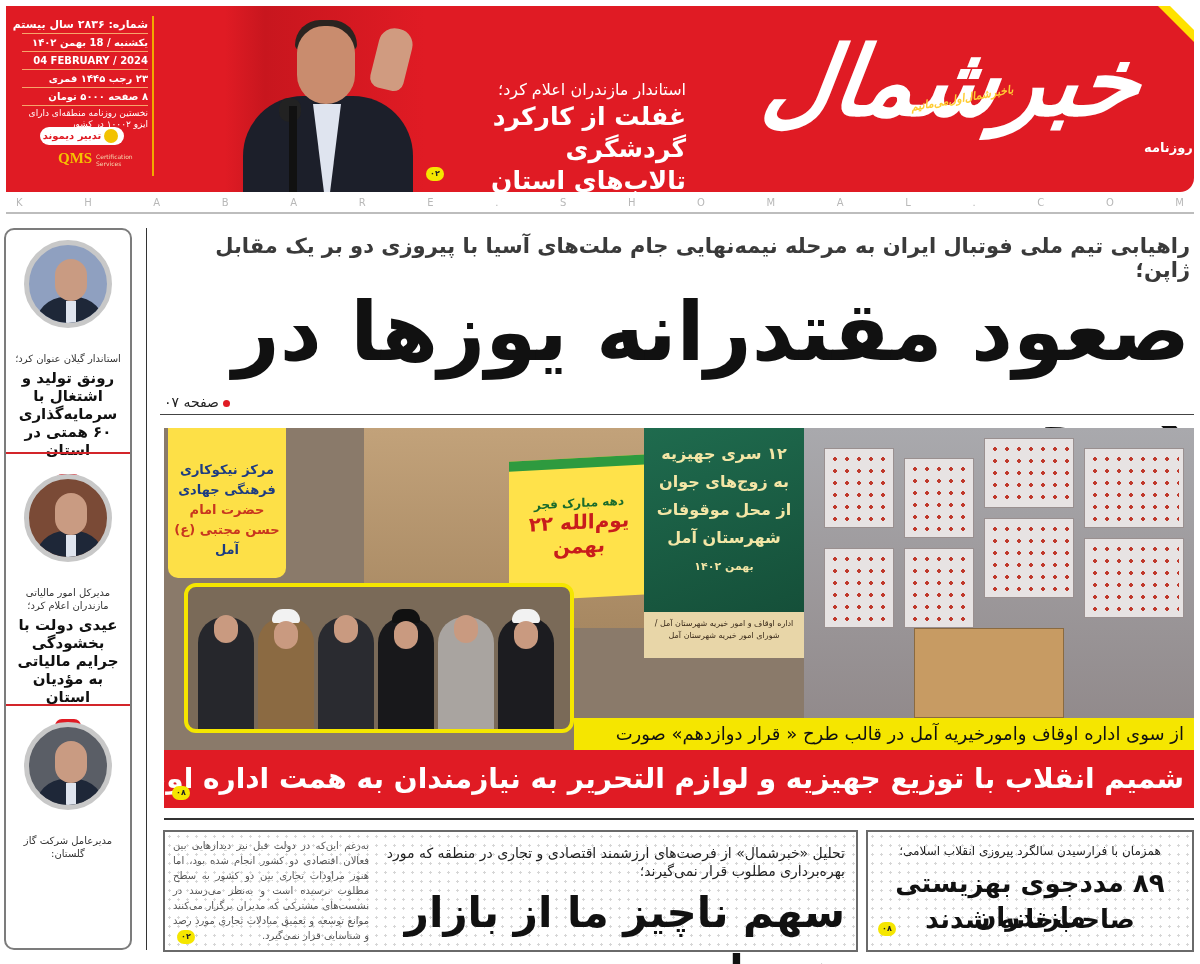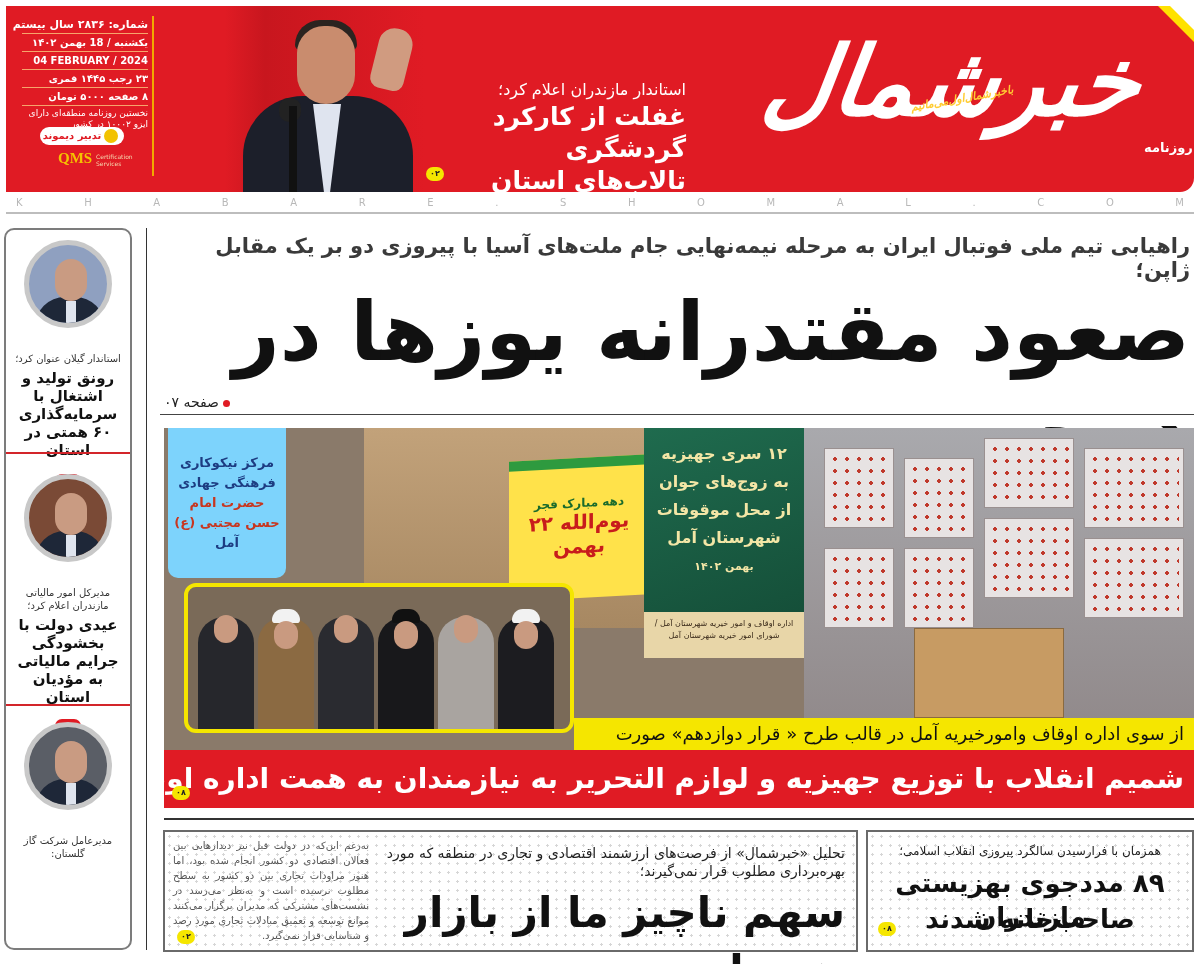--- a/index.html
+++ b/index.html
@@ -61,21 +61,21 @@
   
   .lead-kicker { left: 160px; top: 234px; width: 1030px; text-align: right; font-size: 21px; font-weight: bold; color: #3a3a3a; }
   .lead-title { left: 160px; top: 282px; width: 1030px; text-align: right; font-size: 82px; font-weight: 900; line-height: 100px; color: #111; letter-spacing: -2px; }
   .lead-page { left: 164px; top: 394px; font-size: 14px; color: #222; }
   .lead-page .red-dot { display: inline-block; width: 7px; height: 7px; border-radius: 50%; background: #e01b24; margin-left: 4px; }
   .lead-rule { left: 160px; top: 414px; width: 1034px; height: 1px; background: #444; }
 
   
   .photo { left: 164px; top: 428px; width: 1030px; height: 322px; background: #8a7a6a; overflow: hidden; }
   .ph-boxes { position: absolute; left: 200px; top: 0; width: 460px; height: 200px; background: linear-gradient(180deg, #c2a27a 0%, #a78862 100%); }
-  .ph-banner-left { position: absolute; left: 4px; top: 0; width: 118px; height: 150px; background: #7dd3fc; border-radius: 0 0 10px 10px; text-align: center; padding-top: 25px; }
+  .ph-banner-left { position: absolute; left: 4px; top: 0; width: 118px; height: 150px; background: #fde047; border-radius: 0 0 10px 10px; text-align: center; padding-top: 32px; }
   .ph-banner-left div { font-size: 13px; font-weight: bold; line-height: 20px; }
   .ph-banner-left .blue { color: #1d3c82; }
   .ph-banner-left .red { color: #c8361f; }
   .ph-fajr { position: absolute; left: 345px; top: 30px; width: 140px; height: 140px; background: #ffe24a; transform: skewY(-3deg); border-top: 10px solid #2e9a3f; }
   .ph-fajr .t1 { font-size: 12px; font-weight: bold; color: #1a6b2c; text-align: center; margin-top: 28px; }
   .ph-fajr .t2 { font-size: 20px; font-weight: bold; color: #c81c1c; text-align: center; }
   .ph-green { position: absolute; left: 480px; top: 0; width: 160px; height: 230px; background: linear-gradient(160deg, #1f6b4e, #134a35); text-align: center; color: #f3e6a6; padding-top: 12px; }
   .ph-green .l { font-size: 16px; font-weight: bold; line-height: 28px; }
   .ph-green .d { font-size: 11px; font-weight: bold; margin-top: 8px; }
   .ph-green .foot { position: absolute; left: 0; bottom: 0; width: 160px; height: 46px; background: #e8d6a8; color: #3a2a1a; font-size: 8px; line-height: 12px; padding-top: 6px; }

